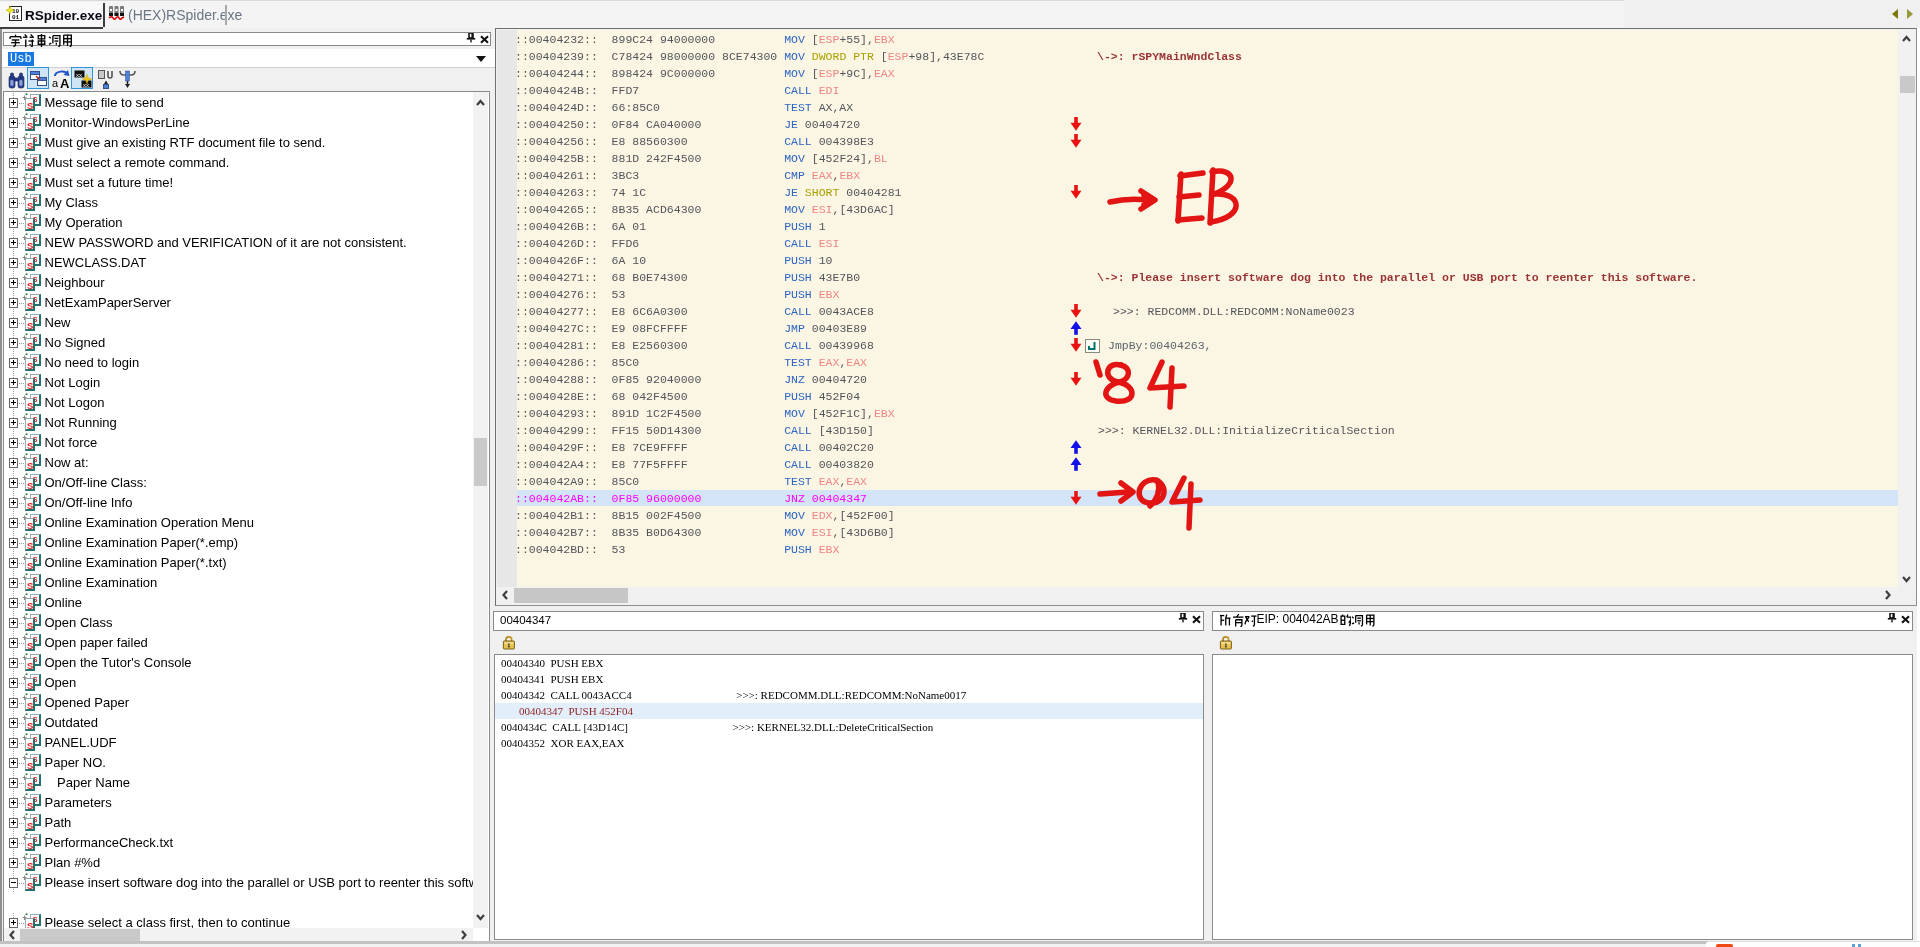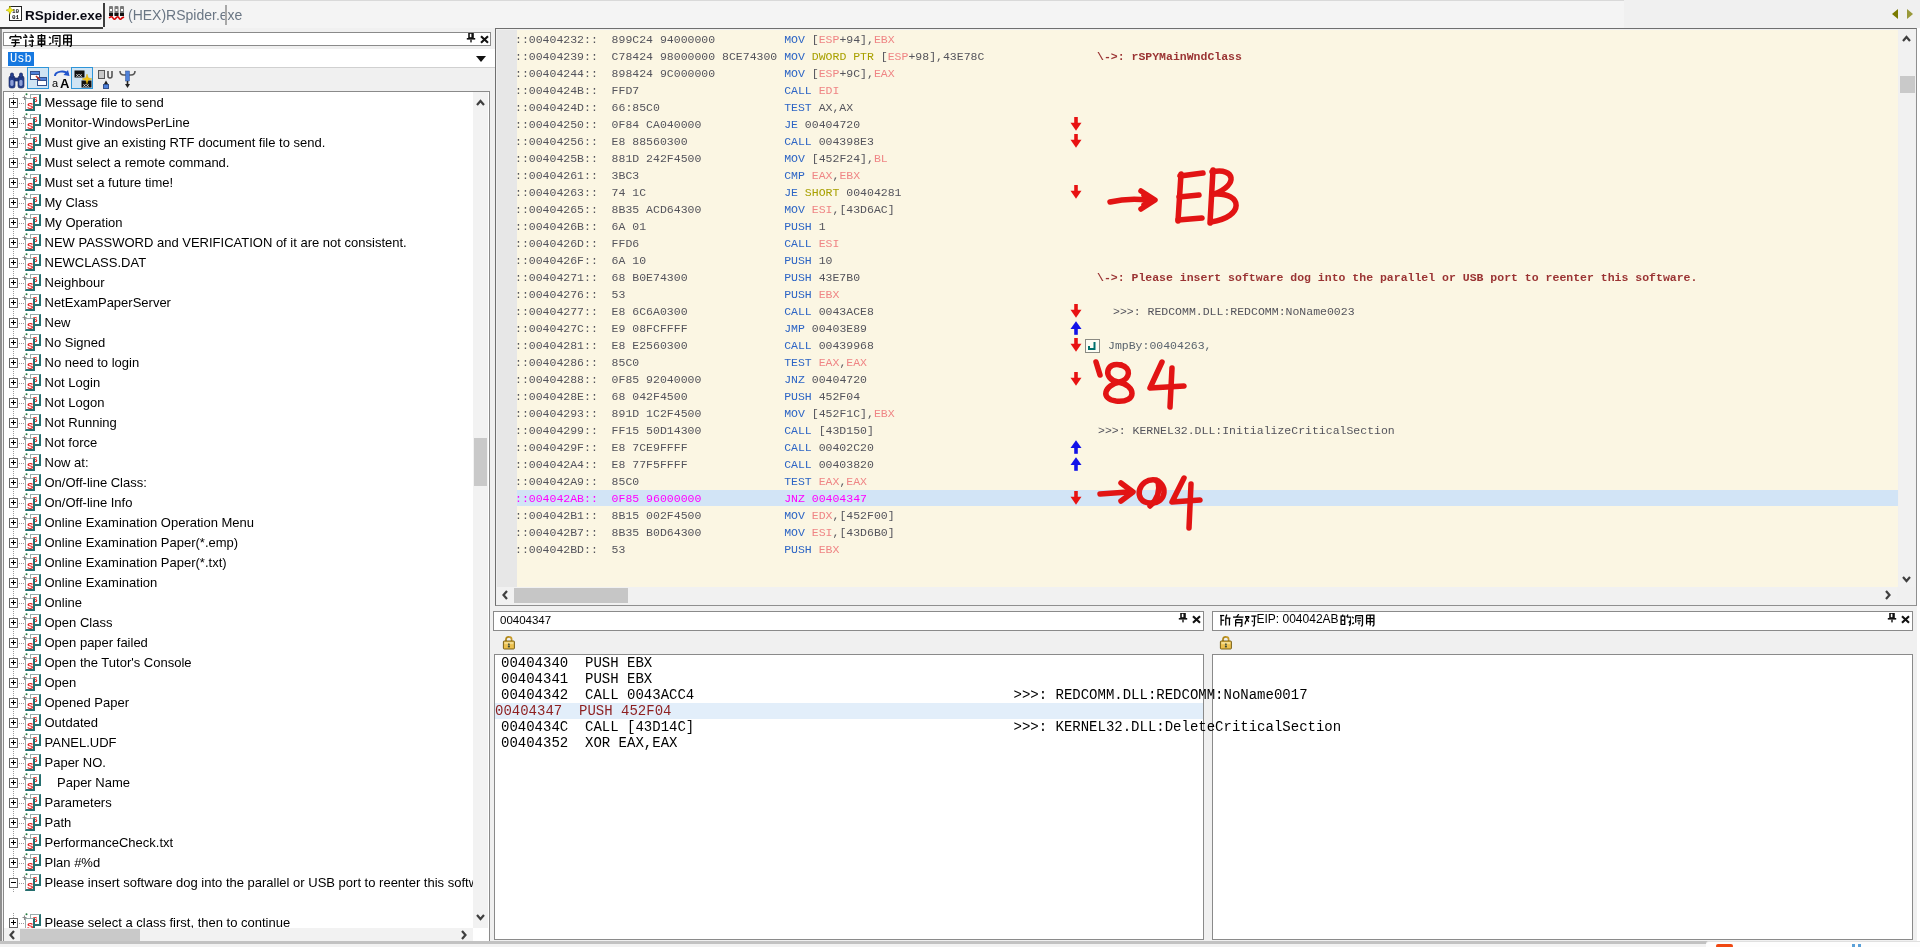--- a/index.html
+++ b/index.html
@@ -58,23 +58,23 @@
 .dl.j{color:#5a646e;left:0}
 #mvsb{position:absolute;left:1898.5px;top:30px;width:16.5px;height:557px;background:#f1f1f1}
 #mvsb .th{position:absolute;left:1px;top:45.5px;width:15px;height:17px;background:#c9c9c9}
 #mhsb{position:absolute;left:497px;top:587px;width:1400px;height:17px;background:#f1f1f1}
 #mhsb .th{position:absolute;left:17px;top:1px;width:114px;height:15px;background:#c6c6c6}
 
 .btitle{position:absolute;top:610.5px;height:20px;background:#fff;border:1px solid #8a8a8a}
 .btitle .t{position:absolute;left:6px;top:2.5px;font-size:11.5px;color:#000}
 #blc{position:absolute;left:494px;top:654px;width:710px;height:286px;background:#fff;border:1px solid #8a8a8a}
 #brc{position:absolute;left:1212px;top:654px;width:701px;height:286px;background:#fff;border:1px solid #8a8a8a}
-.bln,.blh{position:absolute;left:501px;font-family:Liberation Mono, monospace;font-size:14px;
+.bln,.blh{position:absolute;left:501px;font-family:Liberation Serif, serif;font-size:11px;
  line-height:16px;white-space:pre;color:#000}
-.blh{color:#8d1f1f;background:#e2eefa;left:495px;padding-left:0;width:708px}
+.blh{color:#8d1f1f;background:#e2eefa;left:495px;padding-left:24px;width:708px}
 
 #bstrip{position:absolute;left:0;top:940.5px;width:1920px;height:6.5px;background:#f2f2f2}
 #bstrip .ln{position:absolute;left:0;top:0.5px;width:1920px;height:2.5px;background:#c2c2c2}
 #tooltip{position:absolute;left:1706px;top:941px;width:214px;height:6px;background:#fdfdfd;border-radius:3px 0 0 0;border-top:1px solid #e0e0e0}
 #tooltip .or{position:absolute;left:10px;top:1.5px;width:17px;height:4.5px;background:#f04812;border-radius:2px}
 #tooltip .bl{position:absolute;left:146px;top:2px;width:10px;height:4px;
  background-image:repeating-linear-gradient(to right,#5aa0d8 0 3px,transparent 3px 6px)}
 </style></head><body>
 <div id="rsliver" style="position:absolute;left:1917px;top:28px;width:3px;height:913px;background:#fff"></div>
 <div id="lframe" style="position:absolute;left:0;top:28px;width:1.5px;height:916px;background:#8f8f8f"></div>
@@ -968,21 +968,21 @@
     <path d="M6 1 L2.5 5 L6 9" fill="none" stroke="#3f3f3f" stroke-width="2.2"></path>
   </svg>
 <svg class="abs" style="left:459px;top:930px" width="9" height="10" viewBox="0 0 9 10">
     <path d="M3 1 L6.5 5 L3 9" fill="none" stroke="#3f3f3f" stroke-width="2.2"></path>
   </svg>
 
 <div id="mp"></div>
 <div id="gutter"></div>
 <div id="cream"></div>
 <div id="hlrow"></div>
-<div class="dl" style="top:30.5px"><span class="g">::00404232::  899C24 94000000          </span><span class="b">MOV</span><span class="g"> [</span><span class="r">ESP</span><span class="g">+94],</span><span class="r">EBX</span></div>
+<div class="dl" style="top:30.5px"><span class="g">::00404232::  899C24 94000000          </span><span class="b">MOV</span><span class="g"> [</span><span class="r">ESP</span><span class="g">+55],</span><span class="r">EBX</span></div>
 <div class="dl" style="top:47.5px"><span class="g">::00404239::  C78424 98000000 8CE74300 </span><span class="b">MOV</span><span class="o"> DWORD PTR</span><span class="g"> [</span><span class="r">ESP</span><span class="g">+98],43E78C</span></div>
 <div class="dl" style="top:64.5px"><span class="g">::00404244::  898424 9C000000          </span><span class="b">MOV</span><span class="g"> [</span><span class="r">ESP</span><span class="g">+9C],</span><span class="r">EAX</span></div>
 <div class="dl" style="top:81.5px"><span class="g">::0040424B::  FFD7                     </span><span class="b">CALL</span><span class="g"> </span><span class="r">EDI</span></div>
 <div class="dl" style="top:98.5px"><span class="g">::0040424D::  66:85C0                  </span><span class="b">TEST</span><span class="g"> AX,AX</span></div>
 <div class="dl" style="top:115.5px"><span class="g">::00404250::  0F84 CA040000            </span><span class="b">JE</span><span class="g"> 00404720</span></div>
 <div class="dl" style="top:132.5px"><span class="g">::00404256::  E8 88560300              </span><span class="b">CALL</span><span class="g"> 004398E3</span></div>
 <div class="dl" style="top:149.5px"><span class="g">::0040425B::  881D 242F4500            </span><span class="b">MOV</span><span class="g"> [452F24],</span><span class="r">BL</span></div>
 <div class="dl" style="top:166.5px"><span class="g">::00404261::  3BC3                     </span><span class="b">CMP</span><span class="g"> </span><span class="r">EAX</span><span class="g">,</span><span class="r">EBX</span></div>
 <div class="dl" style="top:183.5px"><span class="g">::00404263::  74 1C                    </span><span class="b">JE</span><span class="o"> SHORT</span><span class="g"> 00404281</span></div>
 <div class="dl" style="top:200.5px"><span class="g">::00404265::  8B35 ACD64300            </span><span class="b">MOV</span><span class="g"> </span><span class="r">ESI</span><span class="g">,[43D6AC]</span></div>

